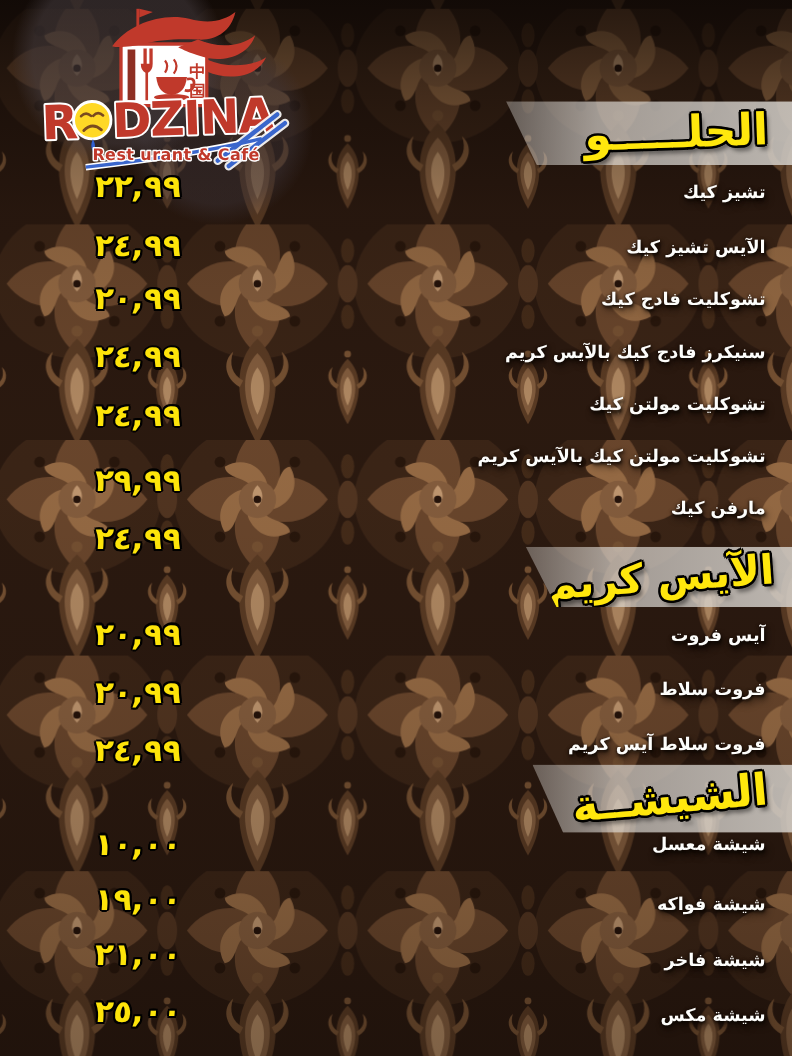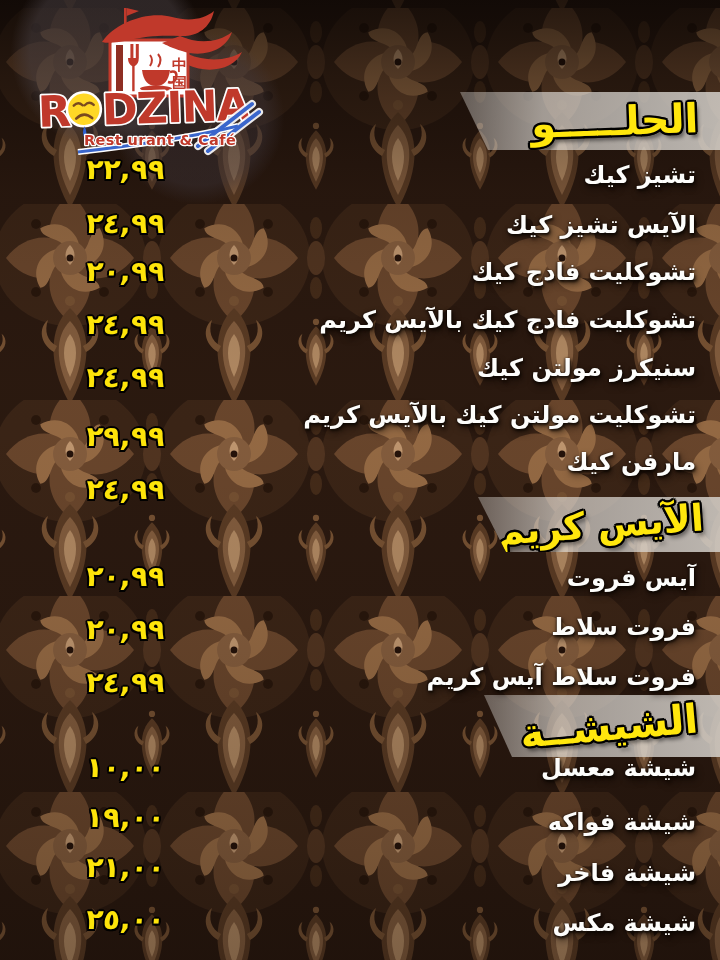--- a/index.html
+++ b/index.html
@@ -41,21 +41,21 @@
 
   .price{
     position:absolute;left:0;width:165px;height:40px;line-height:40px;
     text-align:right;direction:rtl;font-size:28px;font-weight:bold;color:#fde40a;
     transform:skewX(-5deg);white-space:nowrap;
     text-shadow:2px 0 #000,-2px 0 #000,0 2px #000,0 -2px #000,
       1.5px 1.5px #000,-1.5px 1.5px #000,1.5px -1.5px #000,-1.5px -1.5px #000;
   }
   .item{
     position:absolute;right:24px;left:220px;height:40px;line-height:40px;
-    text-align:right;direction:rtl;font-size:24px;font-weight:bold;color:#fdfdfb;
+    text-align:right;direction:rtl;font-size:16px;font-weight:bold;color:#fdfdfb;
     white-space:nowrap;
     text-shadow:1px 2px 3px rgba(12,6,2,0.95), -1px 0 2px rgba(12,6,2,0.55), 2px 4px 7px rgba(12,6,2,0.65);
   }
 </style>
 </head>
 <body>
 
 <div class="page">
 
   <svg class="bg-pattern" viewBox="0 0 720 960" preserveAspectRatio="none" xmlns="http://www.w3.org/2000/svg">
@@ -169,22 +169,22 @@
   <div class="price" style="top:204px">٢٤,٩٩</div>
   <div class="price" style="top:252px">٢٠,٩٩</div>
   <div class="price" style="top:305px">٢٤,٩٩</div>
   <div class="price" style="top:358px">٢٤,٩٩</div>
   <div class="price" style="top:417px">٢٩,٩٩</div>
   <div class="price" style="top:470px">٢٤,٩٩</div>
 
   <div class="item" style="top:155px">تشيز كيك</div>
   <div class="item" style="top:205px">الآيس تشيز كيك</div>
   <div class="item" style="top:252px">تشوكليت فادج كيك</div>
-  <div class="item" style="top:300px">تشوكليت فادج كيك بالآيس كريم</div>
-  <div class="item" style="top:348px">سنيكرز مولتن كيك</div>
+  <div class="item" style="top:300px">سنيكرز فادج كيك بالآيس كريم</div>
+  <div class="item" style="top:348px">تشوكليت مولتن كيك</div>
   <div class="item" style="top:442px">مارفن كيك</div>
   <div class="item" style="top:395px">تشوكليت مولتن كيك بالآيس كريم</div>
 
   <div class="price" style="top:557px">٢٠,٩٩</div>
   <div class="price" style="top:610px">٢٠,٩٩</div>
   <div class="price" style="top:663px">٢٤,٩٩</div>
 
   <div class="item" style="top:558px">آيس فروت</div>
   <div class="item" style="top:657px">فروت سلاط آيس كريم</div>
   <div class="item" style="top:607px">فروت سلاط</div>

